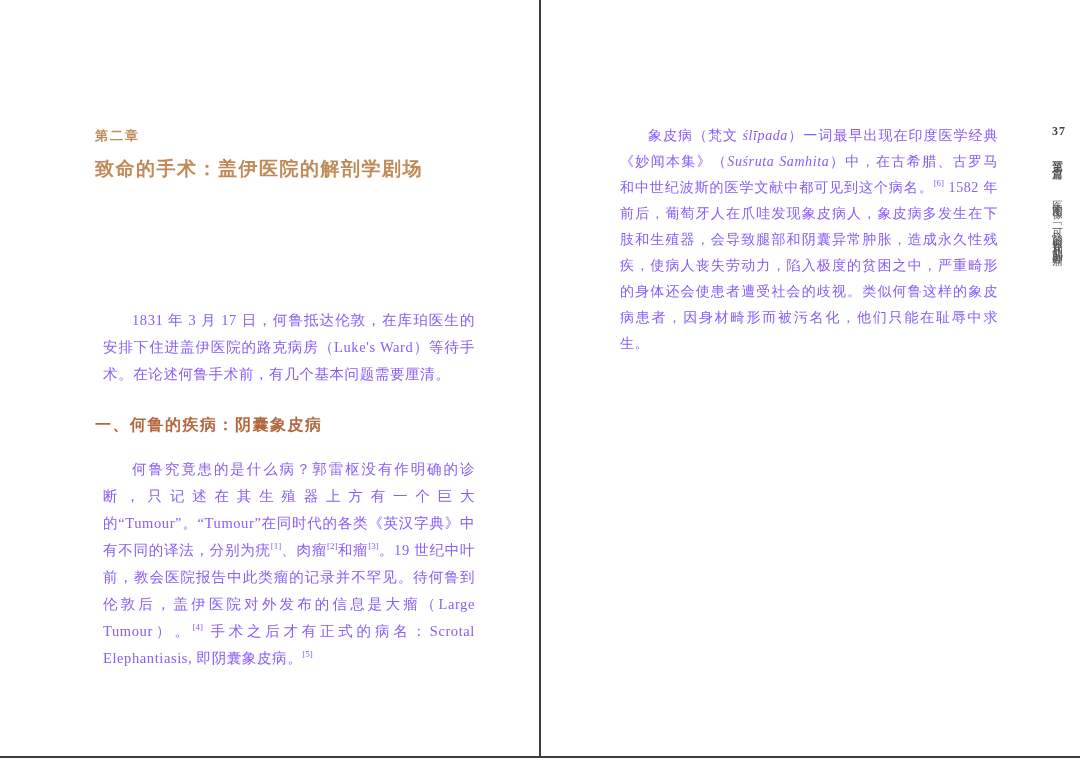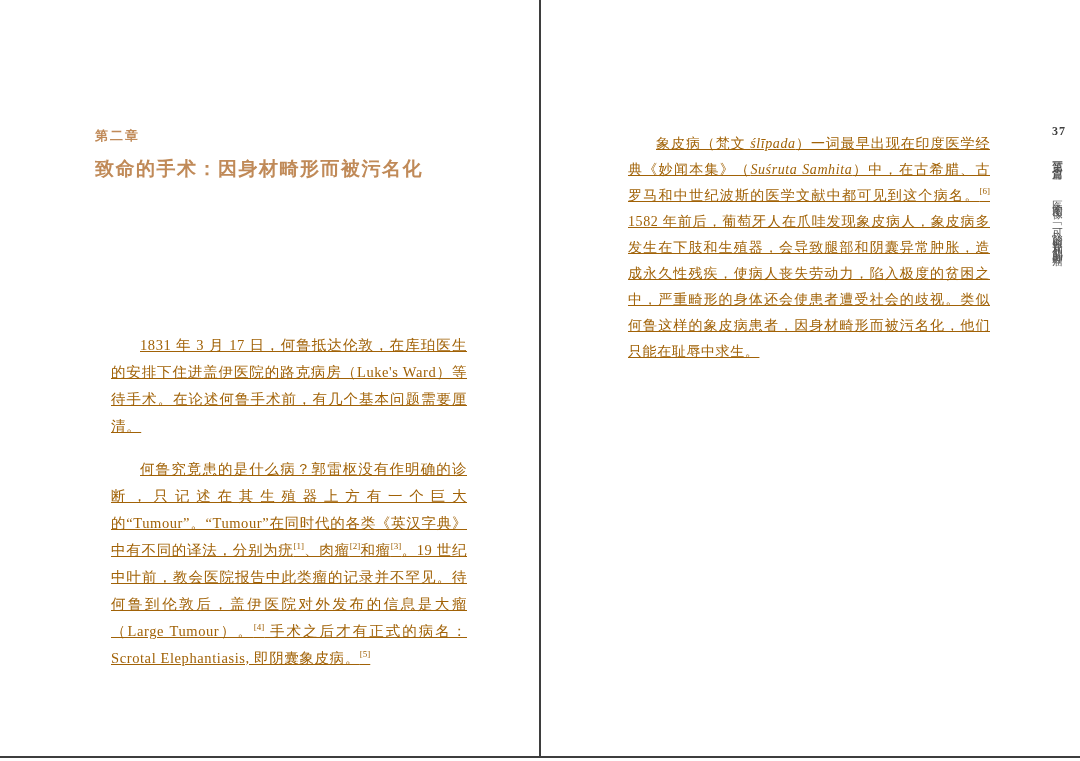--- a/index.html
+++ b/index.html
@@ -40,36 +40,35 @@
   }
   .chapter-title {
     margin-top: 11px;
     font-size: 19px;
     font-weight: bold;
     letter-spacing: 1.5px;
     color: var(--accent, #c08a58);
   }
   .left-body {
     position: absolute;
-    left: 95px; top: 316px; width: 388px;
+    left: 95px; top: 299px; width: 388px;
   }
   .right-body {
     position: absolute;
     left: 612px; top: 115px; width: 394px;
   }
   p.body-para {
-    margin: 16px;
+    margin: 8px;
     font-size: 14.5px;
     line-height: 27px;
     letter-spacing: 0.6px;
-    color: #a16207;
+    color: #8b5cf6;
     text-align: justify;
     text-justify: inter-ideograph;
     text-indent: 2em;
-    text-decoration: underline;
   }
   .right-body p.body-para {
     font-size: 14px;
     line-height: 26px;
   }
   h3.section-heading {
     margin: 26px 0 20px 0;
     font-size: 16px;
     line-height: 22px;
     font-weight: bold;
@@ -114,25 +113,26 @@
     letter-spacing: 3px;
   }
 </style>
 </head>
 <body>
 
 <div class="spread">
 
   <div class="left-header">
     <div class="chapter-label">第二章</div>
-    <div class="chapter-title">致命的手术：因身材畸形而被污名化</div>
+    <div class="chapter-title">致命的手术：盖伊医院的解剖学剧场</div>
   </div>
 
   <div class="left-body">
       <p class="body-para">1831 年 3 月 17 日，何鲁抵达伦敦，在库珀医生的安排下住进盖伊医院的路克病房（Luke's Ward）等待手术。在论述何鲁手术前，有几个基本问题需要厘清。</p>
+      <h3 class="section-heading">一、何鲁的疾病：阴囊象皮病</h3>
       <p class="body-para">何鲁究竟患的是什么病？郭雷枢没有作明确的诊断，只记述在其生殖器上方有一个巨大的“Tumour”。“Tumour”在同时代的各类《英汉字典》中有不同的译法，分别为疣<sup class="fnref">[1]</sup>、肉瘤<sup class="fnref">[2]</sup>和瘤<sup class="fnref">[3]</sup>。19 世纪中叶前，教会医院报告中此类瘤的记录并不罕见。待何鲁到伦敦后，盖伊医院对外发布的信息是大瘤（Large Tumour）。<sup class="fnref">[4]</sup> 手术之后才有正式的病名：Scrotal Elephantiasis, 即阴囊象皮病。<sup class="fnref">[5]</sup></p>
     </div>
 
   <div class="divider"></div>
 
   <div class="right-body">
       <p class="body-para">象皮病（梵文 <i>ślīpada</i>）一词最早出现在印度医学经典《妙闻本集》（<i>Suśruta Samhita</i>）中，在古希腊、古罗马和中世纪波斯的医学文献中都可见到这个病名。<sup class="fnref">[6]</sup> 1582 年前后，葡萄牙人在爪哇发现象皮病人，象皮病多发生在下肢和生殖器，会导致腿部和阴囊异常肿胀，造成永久性残疾，使病人丧失劳动力，陷入极度的贫困之中，严重畸形的身体还会使患者遭受社会的歧视。类似何鲁这样的象皮病患者，因身材畸形而被污名化，他们只能在耻辱中求生。</p>
     </div>
 
   <div class="sidebar">

